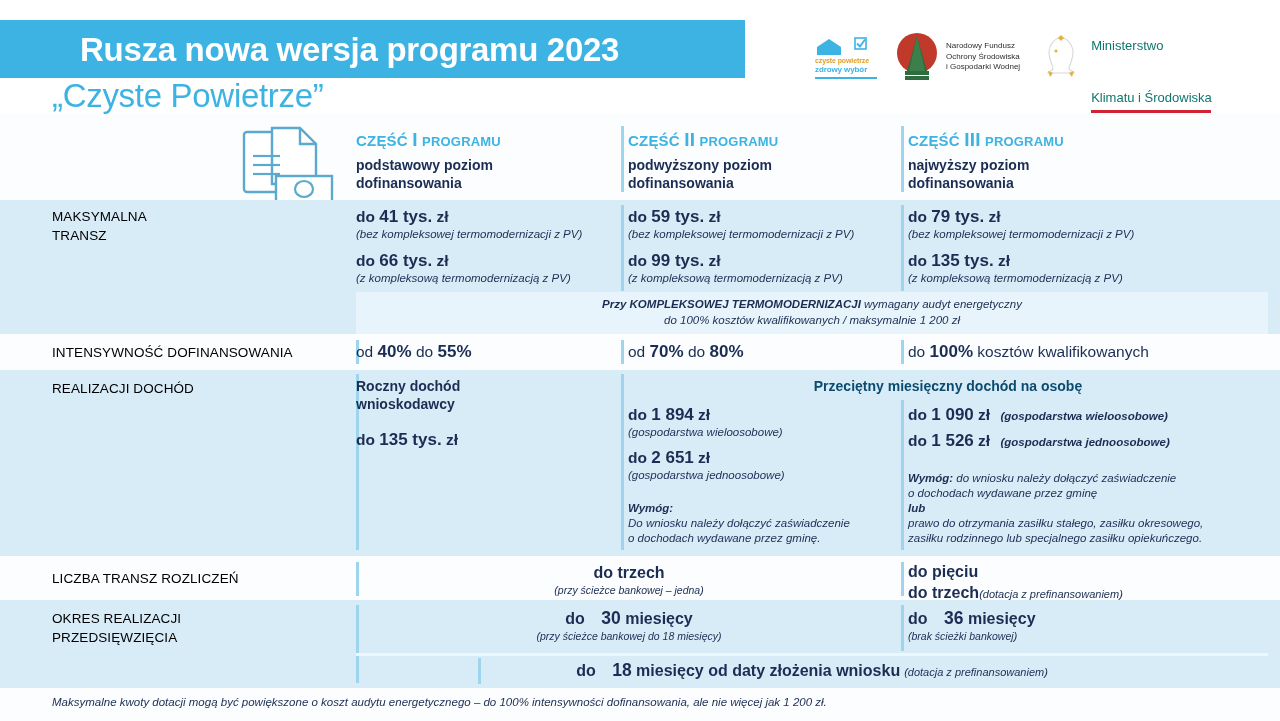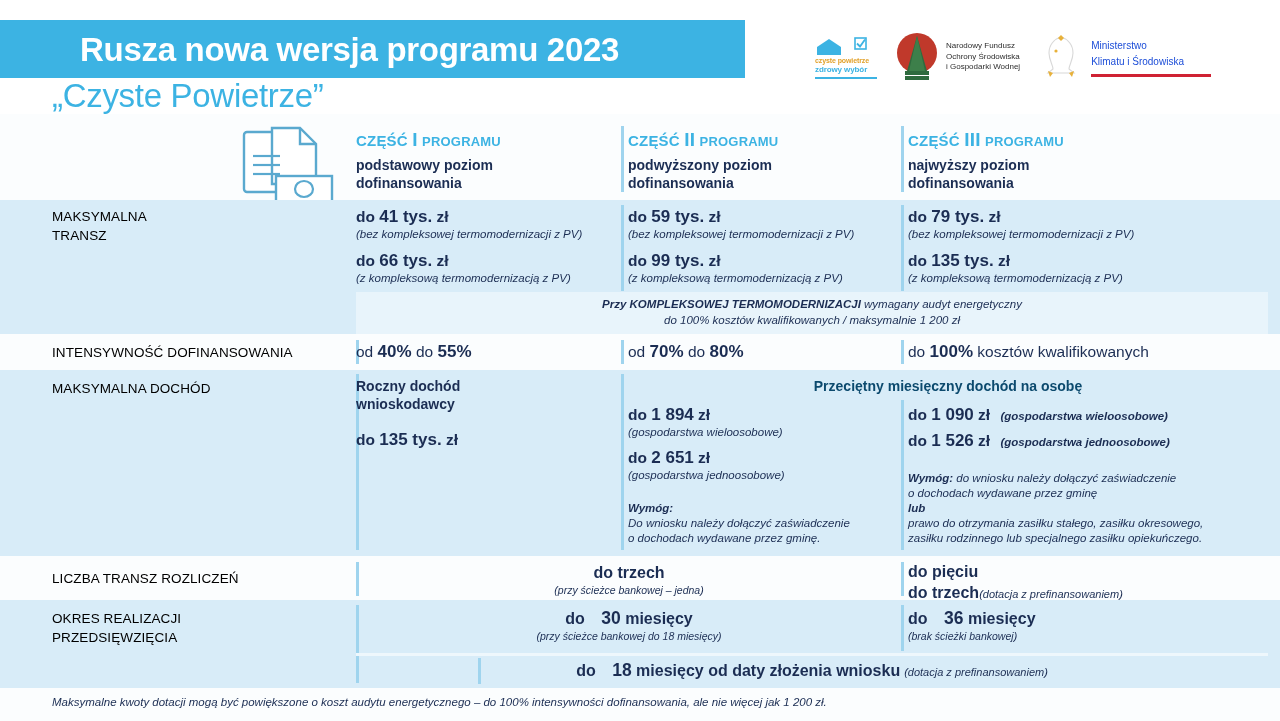--- a/index.html
+++ b/index.html
@@ -21,21 +21,21 @@
 
   .logos{position:absolute;left:795px;top:22px;width:470px;height:70px;background:#ffffff;
     display:flex;align-items:center;gap:18px;padding-left:20px;box-sizing:border-box;}
   .logo{display:flex;align-items:center;gap:7px;}
   .cp-logo{display:flex;flex-direction:column;align-items:flex-start;}
   .cp-house{width:62px;height:20px;position:relative;}
   .cp-t1{font-size:7px;font-weight:bold;color:#e2a12a;line-height:9px;letter-spacing:-0.1px;}
   .cp-t2{font-size:8px;font-weight:bold;color:#3cb3e3;line-height:10px;letter-spacing:-0.1px;}
   .cp-rule{width:62px;height:2px;background:#3cb3e3;margin-top:2px;}
   .nfos-txt{font-size:8px;line-height:10.5px;color:#2d2d2d;font-weight:normal;white-space:nowrap;}
-  .min-txt{font-size:10px;line-height:16px;color:#1d4ed8;white-space:nowrap;}
+  .min-txt{font-size:13px;line-height:16px;color:#0f766e;white-space:nowrap;margin-top:36px;}
   .min-rule{width:120px;height:3px;background:#cf2233;margin-top:4px;}
 
   
   .band{position:absolute;left:0;width:1280px;}
   .b-light{background:#d8ecf8;}
   .b-white{background:#fbfdfe;}
   .b-mid{background:#e8f4fb;}
 
   
   .col1{position:absolute;left:356px;width:268px;}
@@ -267,21 +267,21 @@
 
   <div class="col3" style="top:342px;">
     <div class="pct">
       <span>do</span>
       <b>100%</b>
       <span>kosztów kwalifikowanych</span>
     </div>
   </div>
 
   <div class="band b-light" style="top:370px;height:186px;"></div>
-  <div class="lbl" style="top:379px;">MAKSYMALNA DOCHÓD</div>
+  <div class="lbl" style="top:379px;">REALIZACJI DOCHÓD</div>
 
   <div class="vdiv" style="left:356px;top:374px;height:176px;"></div>
   <div class="vdiv" style="left:621px;top:374px;height:176px;"></div>
   <div class="vdiv" style="left:901px;top:400px;height:150px;"></div>
 
   <div class="col1" style="top:377px;">
     <div class="csub" style="margin-top:0">Roczny dochód</div>
     <div class="csub" style="margin-top:0">wnioskodawcy</div>
     <div class="amt" style="margin-top:16px;">
       <span>do</span>

